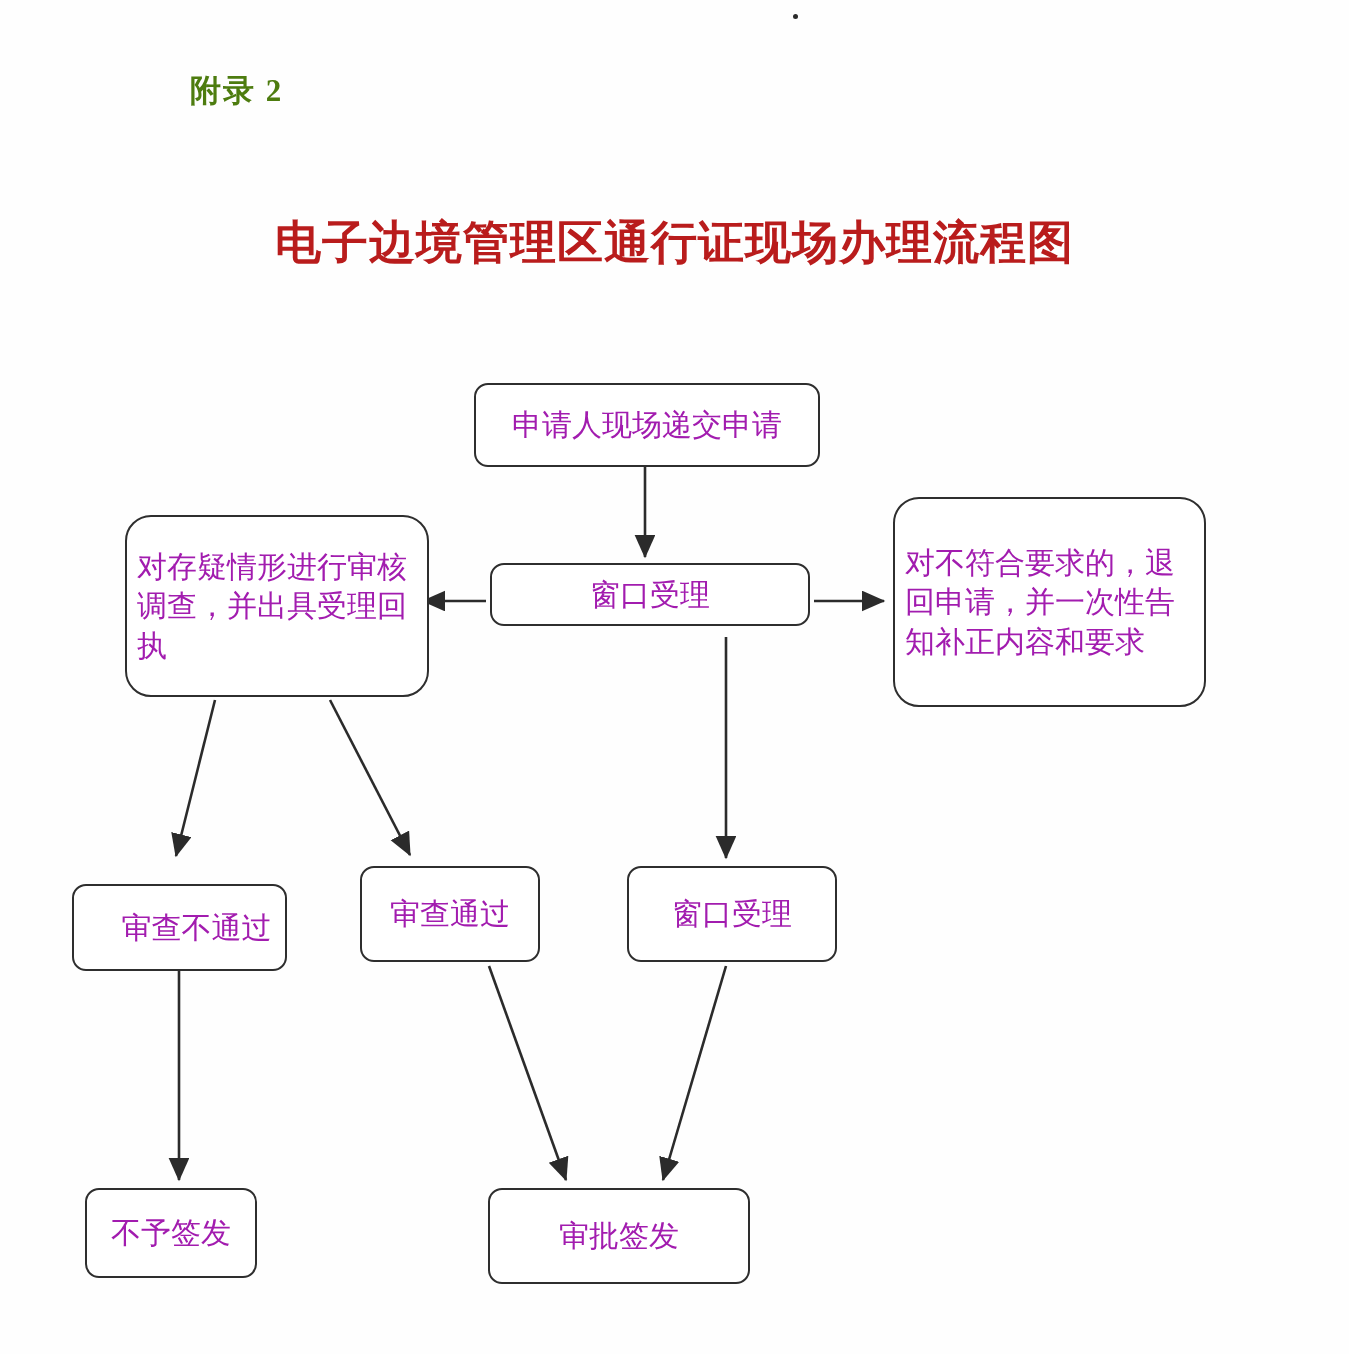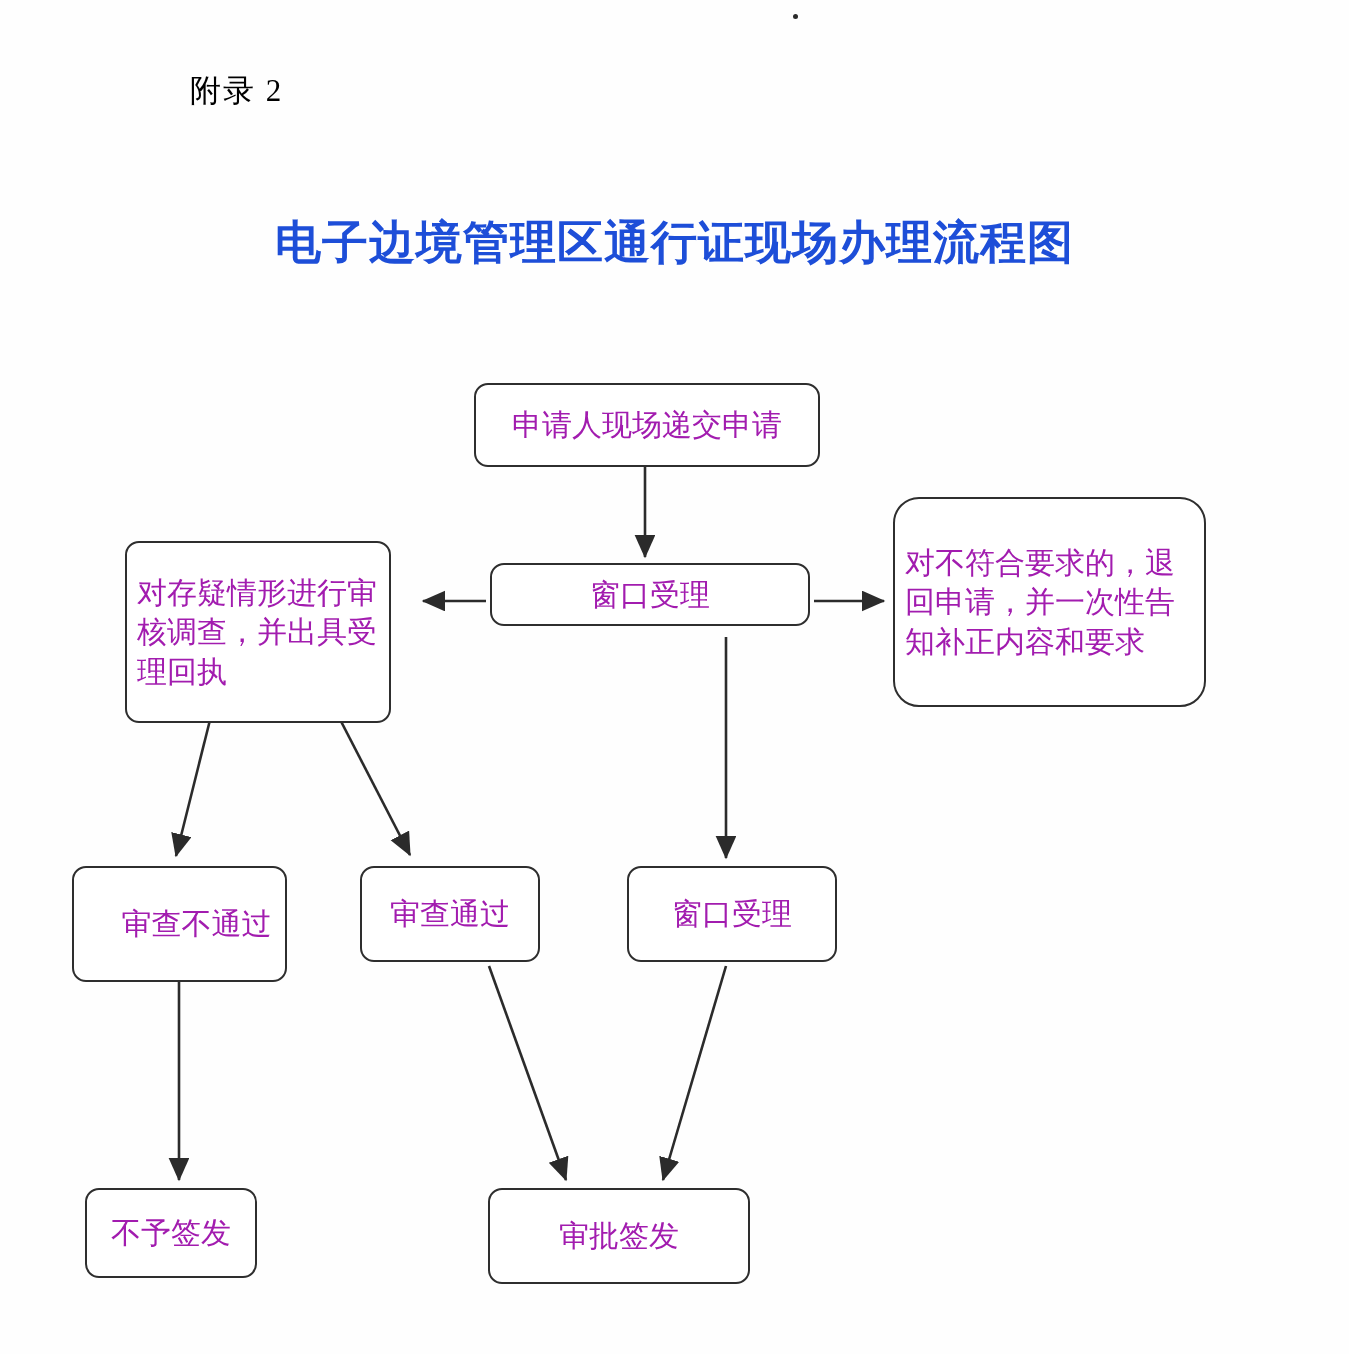--- a/index.html
+++ b/index.html
@@ -24,35 +24,35 @@
     width: 5px;
     height: 5px;
     border-radius: 50%;
     background: #2b2b2b;
   }
   #appendix-label {
     position: absolute;
     left: 190px;
     top: 70px;
     font-size: 31px;
-    font-weight: normal;
+    font-weight: bold;
     letter-spacing: 2px;
-    color: #000000;
+    color: #4d7c0f;
     font-family: "Liberation Serif", "DejaVu Serif", serif;
   }
   #doc-title {
     position: absolute;
     left: 0;
     top: 212px;
     width: 1349px;
     text-align: center;
     font-size: 46px;
     font-weight: bold;
     letter-spacing: 1px;
-    color: #1d4ed8;
+    color: #b91c1c;
     font-family: "Liberation Serif", "DejaVu Serif", serif;
   }
 
   
   #flow {
     position: absolute;
     left: 0;
     top: 0;
     width: 1349px;
     height: 1354px;
@@ -83,23 +83,23 @@
   .node.rounded-sm { border-radius: 14px; }
   .node.rounded-lg { border-radius: 26px; }
   .node.left-align {
     justify-content: flex-start;
     text-align: left;
   }
 
   
   #node-submit   { left: 474px; top: 383px;  width: 346px; height: 84px;  }
   #node-window   { left: 490px; top: 563px;  width: 320px; height: 63px;  }
-  #node-review   { left: 125px; top: 541px;  width: 266px; height: 182px; border-radius: 14px; }
+  #node-review   { left: 125px; top: 515px;  width: 304px; height: 182px; }
   #node-return   { left: 893px; top: 497px;  width: 313px; height: 210px; }
-  #node-fail     { left: 72px;  top: 866px;  width: 215px; height: 116px; padding-left: 44px;  }
+  #node-fail     { left: 72px;  top: 884px;  width: 215px; height: 87px; padding-left: 44px;  }
   #node-pass     { left: 360px; top: 866px;  width: 180px; height: 96px;  }
   #node-conform  { left: 627px; top: 866px;  width: 210px; height: 96px;  }
   #node-reject   { left: 85px;  top: 1188px; width: 172px; height: 90px;  }
   #node-approve  { left: 488px; top: 1188px; width: 262px; height: 96px;  }
 
   #node-review   { font-size: 30px; }
   #node-return   { font-size: 30px; }
 </style>
 </head>
 <body>

